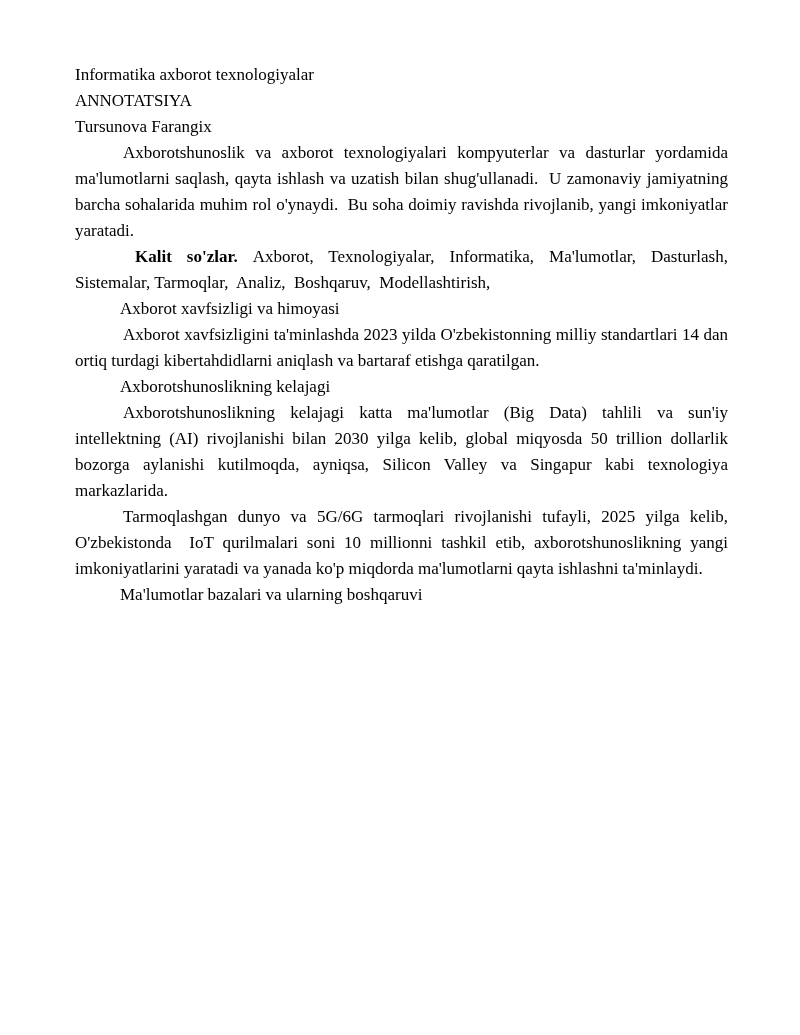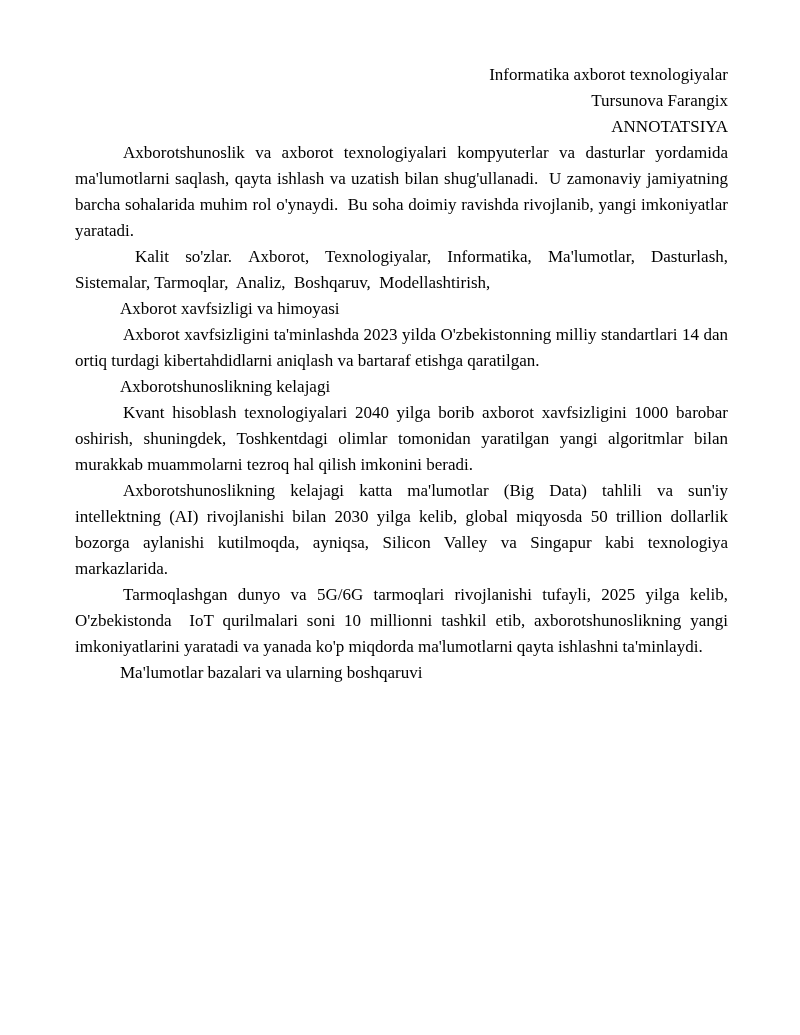--- a/index.html
+++ b/index.html
@@ -20,22 +20,22 @@
     height: 1035px;
     padding: 62px 72px 0 75px;
     background: #ffffff;
   }
   .page p, .page h2 {
     margin: 0;
     font-size: 17px;
     line-height: 26px;
     font-weight: normal;
   }
-  .t-center { text-align: right; }
-  .bold { font-weight: normal; }
+  .t-center { text-align: left; }
+  .bold { font-weight: bold; }
   .title { margin-bottom: 24px; }
   .author { margin-bottom: 24px; }
   .para {
     text-align: justify;
     text-indent: 48px;
   }
   .justify-last { text-align-last: justify; }
   .keywords {
     margin-top: 12px;
     text-align: justify;
@@ -52,37 +52,36 @@
   .gap14 { margin-top: 14px; }
   .gap8 { margin-top: 8px; }
 </style>
 </head>
 <body>
 
 <div class="page">
 
   <p class="t-center bold title">Informatika axborot texnologiyalar</p>
 
+  <p class="t-center bold annot-heading">ANNOTATSIYA</p>
+
   <p class="t-center bold author">Tursunova Farangix</p>
-
-  <p class="t-center bold annot-heading">ANNOTATSIYA</p>
 
   <p class="para justify-last">Axborotshunoslik va axborot texnologiyalari kompyuterlar va dasturlar yordamida ma'lumotlarni saqlash, qayta ishlash va uzatish bilan shug'ullanadi.&nbsp; U zamonaviy jamiyatning barcha sohalarida muhim rol o'ynaydi.&nbsp; Bu soha doimiy ravishda rivojlanib, yangi imkoniyatlar yaratadi.</p>
 
   <p class="keywords"><span class="bold">Kalit so'zlar.</span><span>&nbsp;Axborot, Texnologiyalar, Informatika, Ma'lumotlar, Dasturlash, Sistemalar, Tarmoqlar,&nbsp; Analiz,&nbsp; Boshqaruv,&nbsp; Modellashtirish,</span></p>
 
   <h2 class="sec-heading sec1-heading">Axborot xavfsizligi va himoyasi</h2>
 
 
 
   <p class="para gap14">Axborot xavfsizligini ta'minlashda 2023 yilda O'zbekistonning milliy standartlari 14 dan ortiq turdagi kibertahdidlarni aniqlash va bartaraf etishga qaratilgan.</p>
 
   <h2 class="sec-heading sec2-heading">Axborotshunoslikning kelajagi</h2>
 
-  <p class="para">Kvant hisoblash texnologiyalari 2040 yilga borib axborot xavfsizligini 1000 barobar oshirish, shuningdek, Toshkentdagi olimlar tomonidan yaratilgan yangi algoritmlar bilan murakkab muammolarni tezroq hal qilish imkonini beradi.</p>
 
   <p class="para gap8">Axborotshunoslikning kelajagi katta ma'lumotlar (Big Data) tahlili va sun'iy intellektning (AI) rivojlanishi bilan 2030 yilga kelib, global miqyosda 50 trillion dollarlik bozorga aylanishi kutilmoqda, ayniqsa, Silicon Valley va Singapur kabi texnologiya markazlarida.</p>
 
   <p class="para gap8">Tarmoqlashgan dunyo va 5G/6G tarmoqlari rivojlanishi tufayli, 2025 yilga kelib, O'zbekistonda&nbsp; IoT qurilmalari soni 10 millionni tashkil etib, axborotshunoslikning yangi imkoniyatlarini yaratadi va yanada ko'p miqdorda ma'lumotlarni qayta ishlashni ta'minlaydi.</p>
 
   <h2 class="sec-heading sec3-heading">Ma'lumotlar bazalari va ularning boshqaruvi</h2>
 
 </div>
 
 </body></html>

